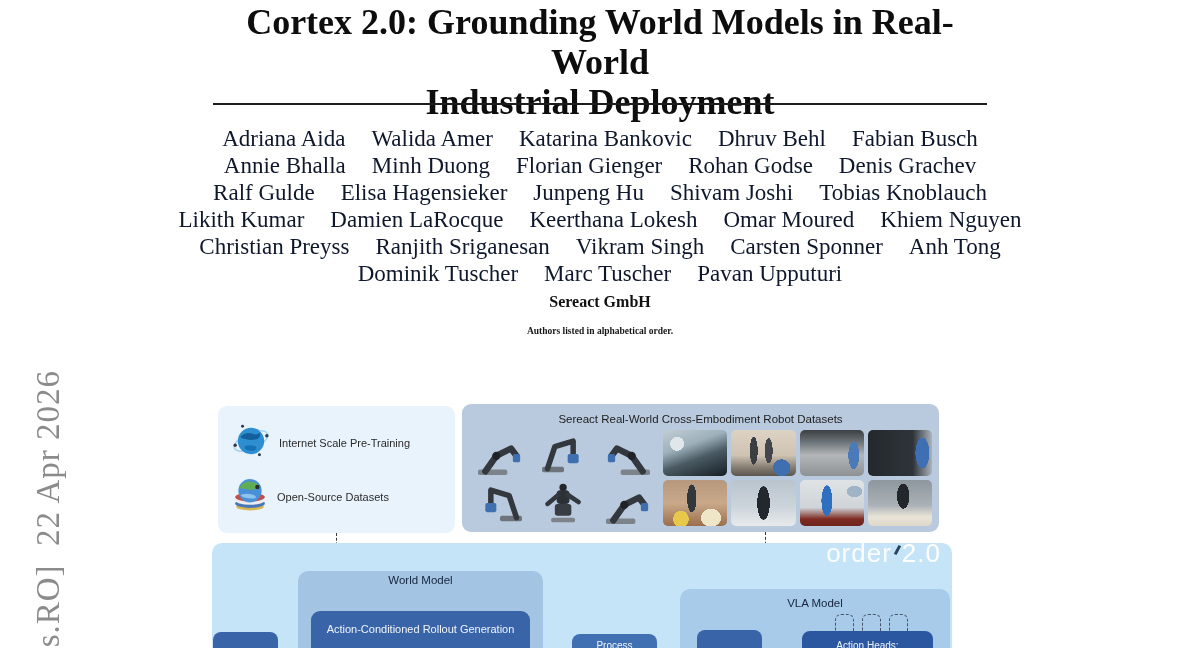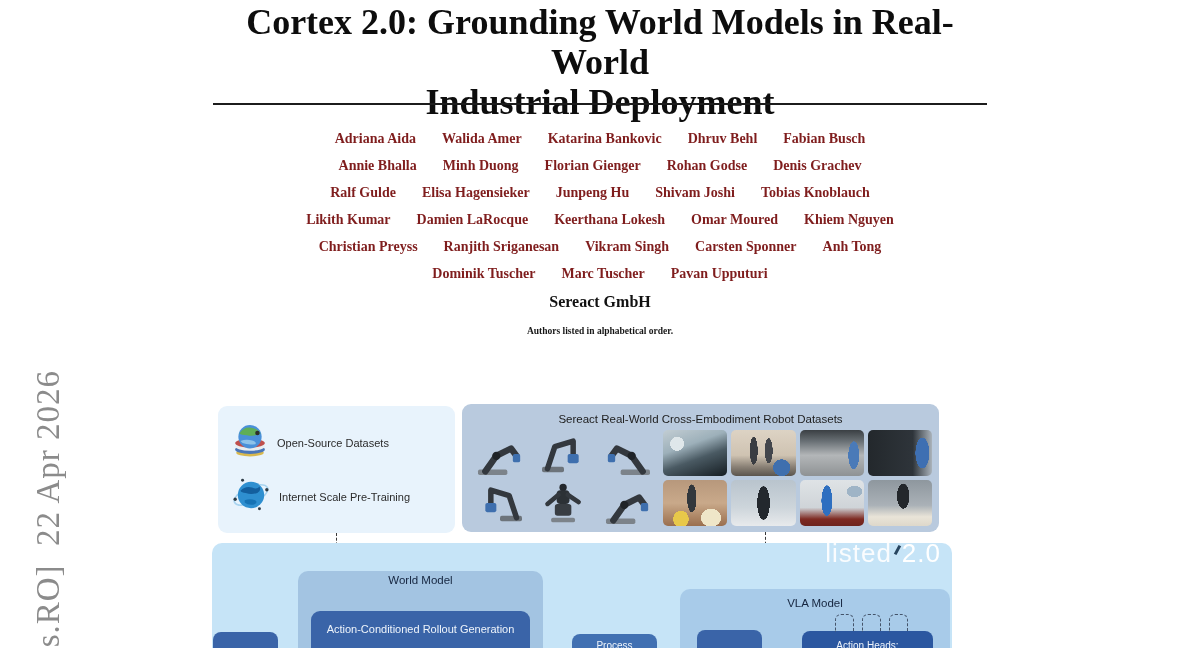--- a/index.html
+++ b/index.html
@@ -19,21 +19,21 @@
     white-space:pre;
   }
 
   
   .title-block { position:absolute; left:213px; top:2px; width:774px; text-align:center; }
   .title-line { font-weight:bold; font-size:36px; line-height:40px; color:#0d0d0d; }
   .rule { position:absolute; left:213px; top:103px; width:774px; height:2px; background:#1c1c1c; }
 
   .authors-block { position:absolute; left:203px; top:125px; width:794px; }
   .author-row { display:flex; justify-content:center; gap:26px; height:27px; align-items:center; }
-  .author-name { font-weight:bold; font-size:14px; white-space:nowrap; color:#7f1d1d; }
+  .author-name { font-weight:normal; font-size:23px; white-space:nowrap; color:#0f172a; }
   .affiliation { position:absolute; left:213px; top:293px; width:774px; text-align:center; font-weight:bold; font-size:16px; }
   .alpha-note { position:absolute; left:213px; top:326px; width:774px; text-align:center; font-weight:bold; font-size:9.5px; color:#161616; }
 
   
   .figure { position:absolute; left:0; top:0; width:1200px; height:648px; font-family:"Liberation Sans", sans-serif; }
 
   .pretraining-box {
     position:absolute; left:218px; top:406px; width:237px; height:127px;
     background:#e8f3fc; border-radius:9px; padding:14px 0 0 14px;
   }
@@ -208,48 +208,48 @@
 
     <div class="dash-v dv-left"></div>
     <div class="dash-v dv-right"></div>
     <div class="dash-h dh-main"></div>
     <div class="dash-v dv-down"></div>
     <div class="dash-arrow"></div>
 
     <div class="pretraining-box">
       <div class="pre-item">
         <span>
+          <svg width="38" height="38" viewBox="0 0 36 36">
+            <ellipse cx="18" cy="18" rx="17" ry="7.5" fill="none" stroke="#a8d4f0" stroke-width="1.6" transform="rotate(-24 18 18)"></ellipse>
+            <circle cx="18" cy="18" r="12.5" fill="#2e8fd0"></circle>
+            <path d="M8 14 Q13 9 19 11 Q24 13 26 10 Q28 14 24 16 Q18 18 13 16 Q9 16 8 14" fill="#135f9e"></path>
+            <path d="M12 23 Q17 21 22 23 Q25 25 21 27 Q15 28 12 25 Z" fill="#1572b4"></path>
+            <circle cx="3" cy="22" r="1.6" fill="#2d3b46"></circle>
+            <circle cx="33" cy="13" r="1.6" fill="#2d3b46"></circle>
+            <circle cx="26" cy="31" r="1.4" fill="#2d3b46"></circle>
+            <circle cx="10" cy="4" r="1.4" fill="#2d3b46"></circle>
+          </svg>
+        </span>
+        <span class="pre-label">Internet Scale Pre-Training</span>
+      </div>
+      <div class="pre-item">
+        <span>
           <svg width="36" height="36" viewBox="0 0 34 34">
             <ellipse cx="17" cy="28" rx="13" ry="3.6" fill="#d8b84e"></ellipse>
             <ellipse cx="17" cy="25" rx="14" ry="4.2" fill="#4a76b8"></ellipse>
             <ellipse cx="17" cy="22" rx="14" ry="4.2" fill="#e9edf0"></ellipse>
             <ellipse cx="17" cy="19" rx="14" ry="4.2" fill="#c0504d"></ellipse>
             <circle cx="17" cy="13" r="11" fill="#4a90d9"></circle>
             <path d="M7 10 Q11 3.5 18 4.5 Q25 5.5 27 10 Q21 13 14 11.5 Q9 11.5 7 10" fill="#5fae57"></path>
             <path d="M8 17 Q13 15 19 16.5 Q24 18 22 20 Q15 21 10 19 Z" fill="#8fc3ea"></path>
             <circle cx="24" cy="9.5" r="2.1" fill="#2d2d2d"></circle>
           </svg>
         </span>
         <span class="pre-label">Open-Source Datasets</span>
       </div>
-      <div class="pre-item">
-        <span>
-          <svg width="38" height="38" viewBox="0 0 36 36">
-            <ellipse cx="18" cy="18" rx="17" ry="7.5" fill="none" stroke="#a8d4f0" stroke-width="1.6" transform="rotate(-24 18 18)"></ellipse>
-            <circle cx="18" cy="18" r="12.5" fill="#2e8fd0"></circle>
-            <path d="M8 14 Q13 9 19 11 Q24 13 26 10 Q28 14 24 16 Q18 18 13 16 Q9 16 8 14" fill="#135f9e"></path>
-            <path d="M12 23 Q17 21 22 23 Q25 25 21 27 Q15 28 12 25 Z" fill="#1572b4"></path>
-            <circle cx="3" cy="22" r="1.6" fill="#2d3b46"></circle>
-            <circle cx="33" cy="13" r="1.6" fill="#2d3b46"></circle>
-            <circle cx="26" cy="31" r="1.4" fill="#2d3b46"></circle>
-            <circle cx="10" cy="4" r="1.4" fill="#2d3b46"></circle>
-          </svg>
-        </span>
-        <span class="pre-label">Internet Scale Pre-Training</span>
-      </div>
     </div>
 
     <div class="datasets-box">
       <div class="datasets-title">Sereact Real-World Cross-Embodiment Robot Datasets</div>
       <div class="ds-content">
         <div class="sil-grid">
           <div class="sil-cell">
               <svg viewBox="0 0 60 48">
                 <use href="#rob1"></use>
               </svg>
@@ -288,21 +288,21 @@
           <div class="photo p5"></div>
           <div class="photo p6"></div>
           <div class="photo p7"></div>
           <div class="photo p8"></div>
         </div>
       </div>
     </div>
 
     <div class="cortex-box">
       <div class="cortex-logo">
-        <span class="logo-light">listed</span><span class="logo-tick"></span><span class="logo-bold">2.0</span>
+        <span class="logo-light">order</span><span class="logo-tick"></span><span class="logo-bold">2.0</span>
       </div>
 
       <div class="world-model-box">
         <div class="wm-label">World Model</div>
         <div class="acrg-box">Action-Conditioned Rollout Generation</div>
       </div>
 
       <div class="small-dark-box"></div>
 
       <div class="process-box">Process</div>

